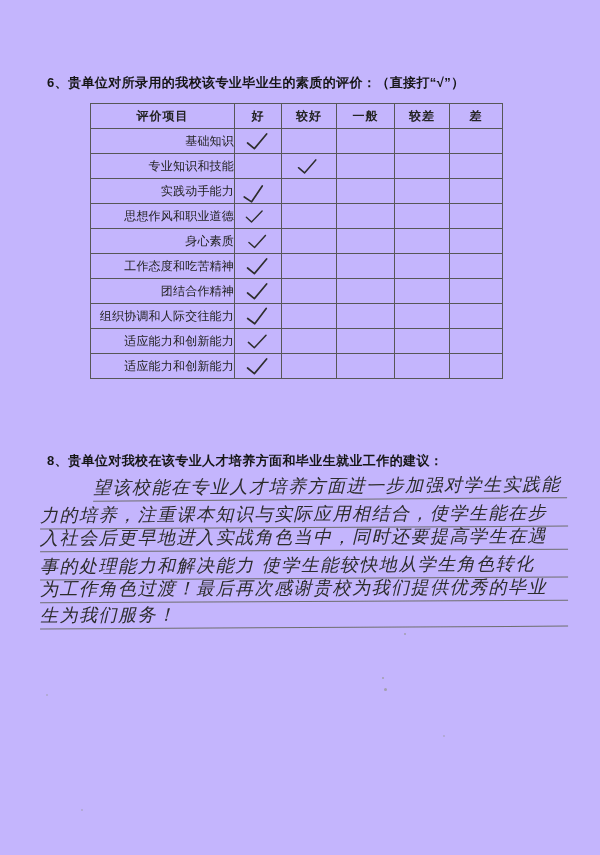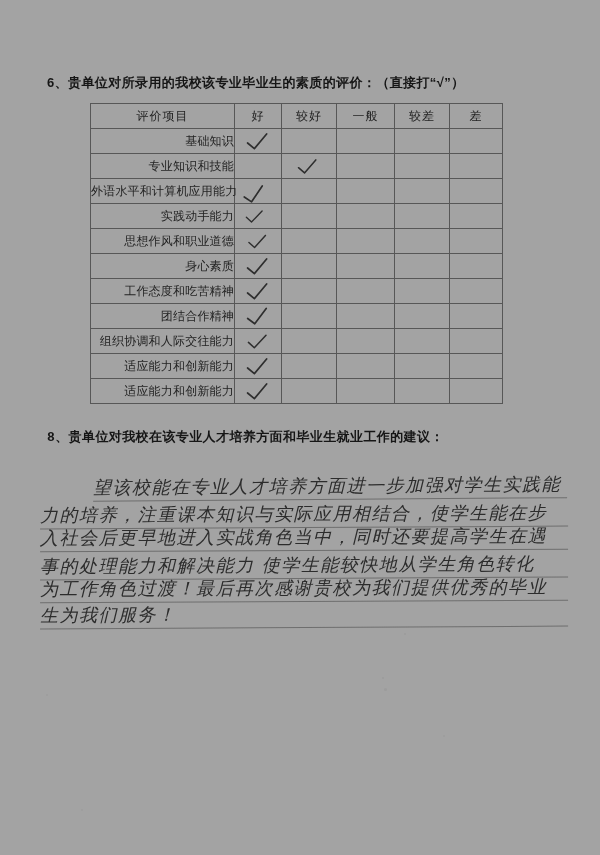--- a/index.html
+++ b/index.html
@@ -1,40 +1,40 @@
 <!DOCTYPE html>
 <html><head>
 <meta charset="utf-8">
 <style>
   html,body{margin:0;padding:0;background:#e8e8e8;}
   .page{
     position:relative;width:600px;height:855px;margin:0 auto;
-    background:#a3a3a3;overflow:hidden;
+    background:#c4b5fd;overflow:hidden;
     font-family:"Liberation Sans","DejaVu Sans",sans-serif;
     color:#1f1f1f;
   }
   
   .q-label{
     position:absolute;font-size:13px;font-weight:700;letter-spacing:.4px;
     color:#161616;white-space:nowrap;
   }
   #q6{left:47px;top:74px;}
-  #q8{left:47px;top:428px;font-family:Liberation Mono, monospace;}
+  #q8{left:47px;top:452px;}
 
   
   table.eval{
     position:absolute;left:90px;top:103px;width:412px;
     border-collapse:collapse;table-layout:fixed;
   }
   table.eval th,table.eval td{
     border:1px solid #575757;height:24px;padding:0;
     text-align:center;vertical-align:middle;
     font-size:12px;color:#232323;white-space:nowrap;overflow:visible;
   }
-  table.eval th{font-weight:400;letter-spacing:1px;}
+  table.eval th{font-weight:700;letter-spacing:1px;}
   table.eval td.item{font-weight:500;letter-spacing:.2px;text-align:right;}
 
   
   .check{display:block;margin:0 0 0 9px;transform:rotate(-3deg);}
   tbody tr:nth-child(3) .check{margin-left:5px;transform:rotate(-9deg) translateY(3px);}
   tbody tr:nth-child(4) .check{transform:rotate(1deg) scale(.8);margin-left:6px;}
   tbody tr:nth-child(5) .check{transform:rotate(-1deg) scale(.85);}
   tbody tr:nth-child(8) .check{transform:rotate(-6deg);}
   tbody tr:nth-child(9) .check{transform:rotate(0deg) scale(.9);}
   tbody tr:nth-child(12) .check{transform:rotate(-5deg);}
@@ -110,32 +110,20 @@
           <td>
             <svg class="check" width="26" height="19" viewBox="0 0 26 19">
               <path d="M3.5 10.5 L10 16.5 L23 2.5" fill="none" stroke="#2e2e2e" stroke-width="1.7" stroke-linecap="round" stroke-linejoin="round"></path>
             </svg>
           </td>
           <td></td>
           <td></td>
           <td></td>
         </tr>
         <tr>
-          <td class="item">外语水平和计算机应用能力</td>
-          <td>
-            <svg class="check" width="26" height="19" viewBox="0 0 26 19">
-              <path d="M3.5 10.5 L10 16.5 L23 2.5" fill="none" stroke="#2e2e2e" stroke-width="1.7" stroke-linecap="round" stroke-linejoin="round"></path>
-            </svg>
-          </td>
-          <td></td>
-          <td></td>
-          <td></td>
-          <td></td>
-        </tr>
-        <tr>
           <td class="item">实践动手能力</td>
           <td>
             <svg class="check" width="26" height="19" viewBox="0 0 26 19">
               <path d="M3.5 10.5 L10 16.5 L23 2.5" fill="none" stroke="#2e2e2e" stroke-width="1.7" stroke-linecap="round" stroke-linejoin="round"></path>
             </svg>
           </td>
           <td></td>
           <td></td>
           <td></td>
           <td></td>

